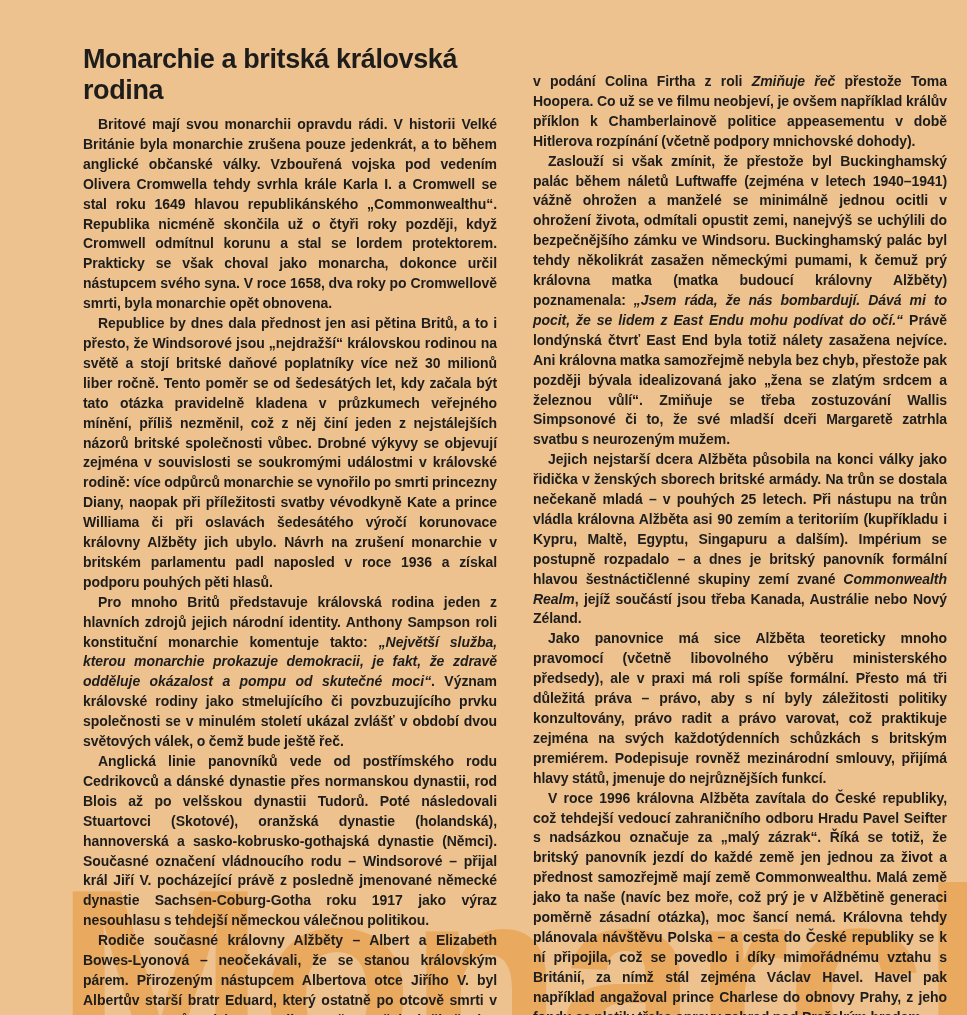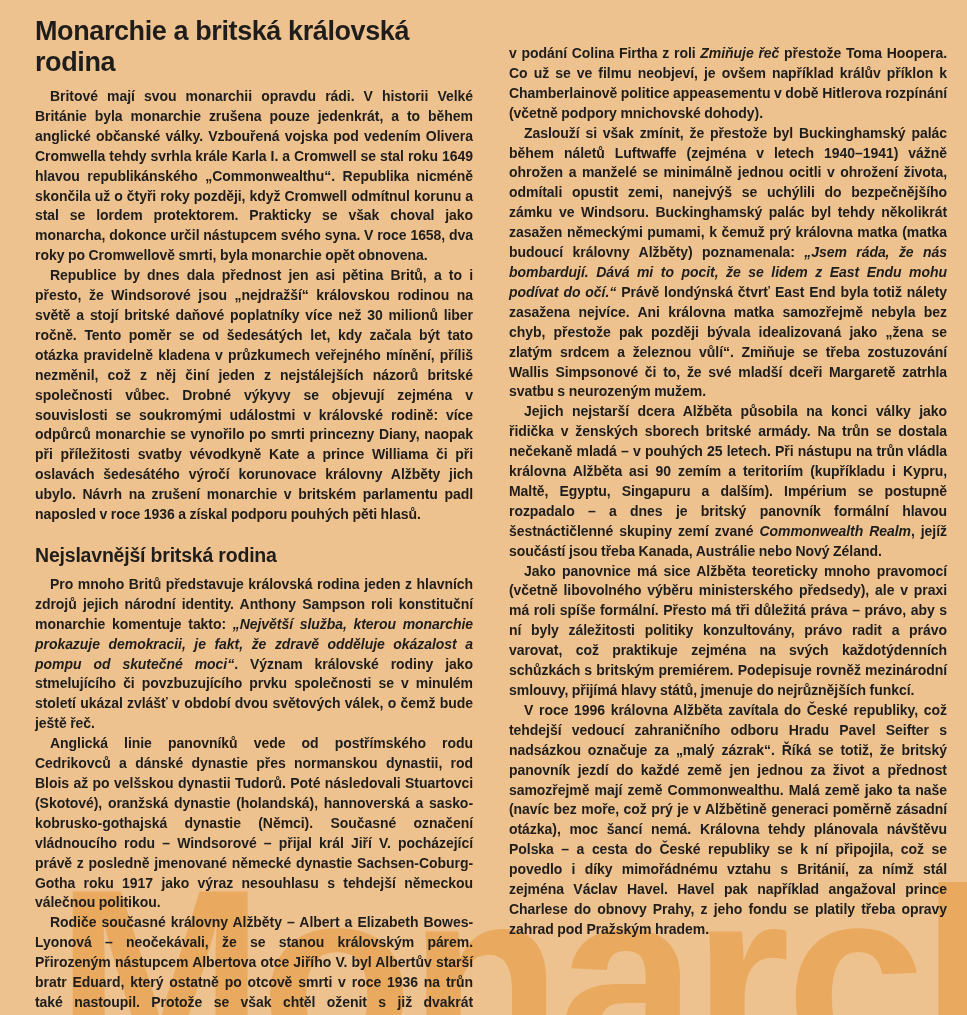--- a/index.html
+++ b/index.html
@@ -26,22 +26,23 @@
     white-space: nowrap;
     user-select: none;
     z-index: 0;
   }
   .columns {
     position: absolute;
     inset: 0;
     z-index: 1;
     display: flex;
     gap: 36px;
-    padding: 16px 20px 0 35px;
+    padding: 44px 20px 0 35px;
     box-sizing: border-box;
+    margin-left: 48px;
   }
   .col { flex: 1; min-width: 0; }
   .col-right { padding-top: 28px; }
   .col h1 {
     font-size: 27px;
     line-height: 31px;
     margin: 0 0 9px 0;
     letter-spacing: -0.4px;
     font-weight: 700;
   }
@@ -68,21 +69,20 @@
 </head>
 <body>
 
 <div class="page" style="background: rgb(238, 194, 143); color: rgb(30, 29, 27);">
   <div class="watermark" style="color: rgb(233, 170, 96);">Monarchie</div>
   <div class="columns">
     <div class="col col-left">
       <h1>Monarchie a britská královská rodina</h1>
     <p><span>Britové mají svou monarchii opravdu rádi. V historii Velké Británie byla monarchie zrušena pouze jedenkrát, a to během anglické občanské války. Vzbouřená vojska pod vedením Olivera Cromwella tehdy svrhla krále Karla I. a Cromwell se stal roku 1649 hlavou republikánského „Commonwealthu“. Republika nicméně skončila už o čtyři roky později, když Cromwell odmítnul korunu a stal se lordem protektorem. Prakticky se však choval jako monarcha, dokonce určil nástupcem svého syna. V roce 1658, dva roky po Cromwellově smrti, byla monarchie opět obnovena.</span></p>
         <p><span>Republice by dnes dala přednost jen asi pětina Britů, a to i přesto, že Windsorové jsou „nejdražší“ královskou rodinou na světě a stojí britské daňové poplatníky více než 30 milionů liber ročně. Tento poměr se od šedesátých let, kdy začala být tato otázka pravidelně kladena v průzkumech veřejného mínění, příliš nezměnil, což z něj činí jeden z nejstálejších názorů britské společnosti vůbec. Drobné výkyvy se objevují zejména v souvislosti se soukromými událostmi v královské rodině: více odpůrců monarchie se vynořilo po smrti princezny Diany, naopak při příležitosti svatby vévodkyně Kate a prince Williama či při oslavách šedesátého výročí korunovace královny Alžběty jich ubylo. Návrh na zrušení monarchie v britském parlamentu padl naposled v roce 1936 a získal podporu pouhých pěti hlasů.</span></p>
-        <h2><span>Nejslavnější britská rodina</span></h2>
         <p><span>Pro mnoho Britů představuje královská rodina jeden z hlavních zdrojů jejich národní identity. Anthony Sampson roli konstituční monarchie komentuje takto: </span><em>„Největší služba, kterou monarchie prokazuje demokracii, je fakt, že zdravě odděluje okázalost a pompu od skutečné moci“</em><span>. Význam královské rodiny jako stmelujícího či povzbuzujícího prvku společnosti se v minulém století ukázal zvlášť v období dvou světových válek, o čemž bude ještě řeč.</span></p>
         <p><span>Anglická linie panovníků vede od postřímského rodu Cedrikovců a dánské dynastie přes normanskou dynastii, rod Blois až po velšskou dynastii Tudorů. Poté následovali Stuartovci (Skotové), oranžská dynastie (holandská), hannoverská a sasko-kobrusko-gothajská dynastie (Němci). Současné označení vládnoucího rodu – Windsorové – přijal král Jiří V. pocházející právě z posledně jmenované německé dynastie Sachsen-Coburg-Gotha roku 1917 jako výraz nesouhlasu s tehdejší německou válečnou politikou.</span></p>
         <p><span>Rodiče současné královny Alžběty – Albert a Elizabeth Bowes-Lyonová – neočekávali, že se stanou královským párem. Přirozeným nástupcem Albertova otce Jiřího V. byl Albertův starší bratr Eduard, který ostatně po otcově smrti v roce 1936 na trůn také nastoupil. Protože se však chtěl oženit s již dvakrát rozvedenou Američankou Wallis Simpsonovou, krátce nato abdikoval. Na trůn tedy nastoupil „Bertie“ – nově Jiří VI., kterého dnes známe</span></p>
       </div>
     <div class="col col-right">
         <p class="no-indent"><span>v podání Colina Firtha z roli </span><em>Zmiňuje řeč</em><span> přestože Toma Hoopera. Co už se ve filmu neobjeví, je ovšem například králův příklon k Chamberlainově politice appeasementu v době Hitlerova rozpínání (včetně podpory mnichovské dohody).</span></p>
         <p><span>Zaslouží si však zmínit, že přestože byl Buckinghamský palác během náletů Luftwaffe (zejména v letech 1940–1941) vážně ohrožen a manželé se minimálně jednou ocitli v ohrožení života, odmítali opustit zemi, nanejvýš se uchýlili do bezpečnějšího zámku ve Windsoru. Buckinghamský palác byl tehdy několikrát zasažen německými pumami, k čemuž prý královna matka (matka budoucí královny Alžběty) poznamenala: </span><em>„Jsem ráda, že nás bombardují. Dává mi to pocit, že se lidem z East Endu mohu podívat do očí.“</em><span> Právě londýnská čtvrť East End byla totiž nálety zasažena nejvíce. Ani královna matka samozřejmě nebyla bez chyb, přestože pak později bývala idealizovaná jako „žena se zlatým srdcem a železnou vůlí“. Zmiňuje se třeba zostuzování Wallis Simpsonové či to, že své mladší dceři Margaretě zatrhla svatbu s neurozeným mužem.</span></p>
         <p><span>Jejich nejstarší dcera Alžběta působila na konci války jako řidička v ženských sborech britské armády. Na trůn se dostala nečekaně mladá – v pouhých 25 letech. Při nástupu na trůn vládla královna Alžběta asi 90 zemím a teritoriím (kupříkladu i Kypru, Maltě, Egyptu, Singapuru a dalším). Impérium se postupně rozpadalo – a dnes je britský panovník formální hlavou šestnáctičlenné skupiny zemí zvané </span><em>Commonwealth Realm</em><span>, jejíž součástí jsou třeba Kanada, Austrálie nebo Nový Zéland.</span></p>
         <p><span>Jako panovnice má sice Alžběta teoreticky mnoho pravomocí (včetně libovolného výběru ministerského předsedy), ale v praxi má roli spíše formální. Přesto má tři důležitá práva – právo, aby s ní byly záležitosti politiky konzultovány, právo radit a právo varovat, což praktikuje zejména na svých každotýdenních schůzkách s britským premiérem. Podepisuje rovněž mezinárodní smlouvy, přijímá hlavy států, jmenuje do nejrůznějších funkcí.</span></p>
         <p><span>V roce 1996 královna Alžběta zavítala do České republiky, což tehdejší vedoucí zahraničního odboru Hradu Pavel Seifter s nadsázkou označuje za „malý zázrak“. Říká se totiž, že britský panovník jezdí do každé země jen jednou za život a přednost samozřejmě mají země Commonwealthu. Malá země jako ta naše (navíc bez moře, což prý je v Alžbětině generaci poměrně zásadní otázka), moc šancí nemá. Královna tehdy plánovala návštěvu Polska – a cesta do České republiky se k ní připojila, což se povedlo i díky mimořádnému vztahu s Británií, za nímž stál zejména Václav Havel. Havel pak například angažoval prince Charlese do obnovy Prahy, z jeho fondu se platily třeba opravy zahrad pod Pražským hradem.</span></p>

